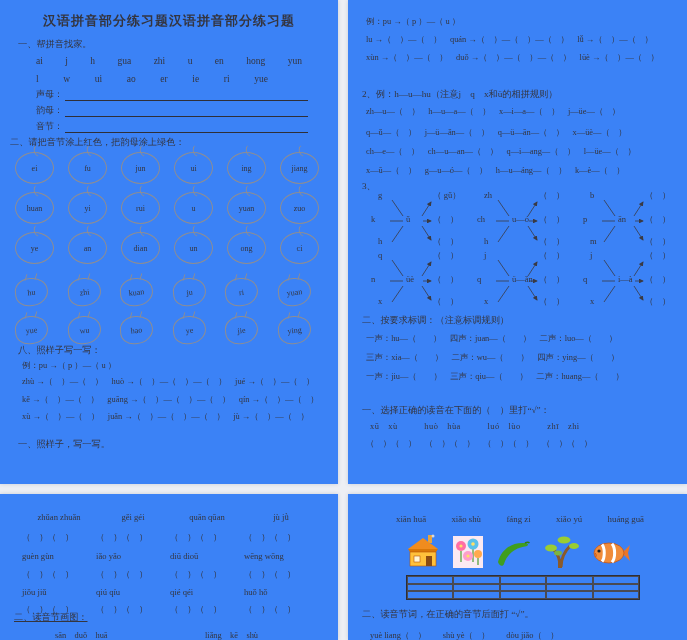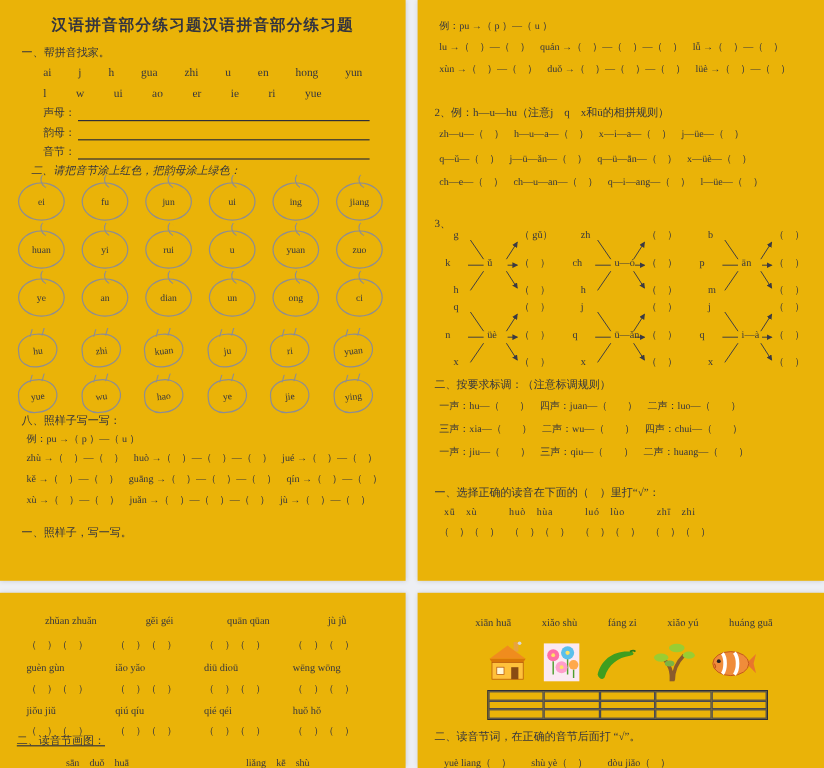--- a/index.html
+++ b/index.html
@@ -1,18 +1,18 @@
 <!DOCTYPE html>
 <html><head>
 <meta charset="utf-8">
 <style>
   html,body{margin:0;padding:0;}
   body{width:687px;height:640px;background:#edeff4;position:relative;overflow:hidden;
        font-family:"Liberation Serif","DejaVu Serif",serif;color:#34353f;}
-  .page{position:absolute;background:#eab308;box-shadow:0 0 4px rgba(40,50,80,.18);}
+  .page{position:absolute;background:#3b82f6;box-shadow:0 0 4px rgba(40,50,80,.18);}
   #p1{left:0;top:0;width:338px;height:484px;}
   #p2{left:348px;top:0;width:339px;height:484px;}
   #p3{left:0;top:494px;width:338px;height:146px;}
   #p4{left:348px;top:494px;width:339px;height:146px;}
   .abs{position:absolute;white-space:nowrap;}
   .title{width:100%;text-align:center;font-weight:bold;font-size:13px;letter-spacing:1px;}
   .h{font-size:9.2px;}
   .xline{font-size:8.4px;text-align:center;}
   .pyrow{position:absolute;display:flex;justify-content:space-between;font-size:9.5px;}
   .uline-row{position:absolute;left:36px;width:272px;display:flex;align-items:flex-end;font-size:9px;}
@@ -75,21 +75,21 @@
   </div>
   <div class="uline-row" style="top:120px;">
     <span>音节：</span>
     <span class="uline"></span>
   </div>
   <div class="uline-row" style="top:104px;">
     <span>韵母：</span>
     <span class="uline"></span>
   </div>
 
-  <div class="abs h" style="top:136px;left:26px;font-style:italic;">二、请把音节涂上红色，把韵母涂上绿色：</div>
+  <div class="abs h" style="top:136px;left:10px;">二、请把音节涂上红色，把韵母涂上绿色：</div>
 
   <div class="fruit-row" style="top:152px;">
     <div class="apple">
         <span class="ftext">ei</span>
       </div>
     <div class="apple">
         <span class="ftext">fu</span>
       </div>
     <div class="apple">
         <span class="ftext">jun</span>
@@ -197,20 +197,21 @@
 
 <div class="page" id="p2">
   <div class="abs xline" style="top:16px;left:18px;">例：pu →（ p ）—（ u ）</div>
   <div class="abs xline" style="top:34px;left:18px;">lu →（　）—（　）　quán →（　）—（　）—（　）　lǚ →（　）—（　）</div>
   <div class="abs xline" style="top:52px;left:18px;">xùn →（　）—（　）　duǒ →（　）—（　）—（　）　lüè →（　）—（　）</div>
 
   <div class="abs h" style="top:88px;left:14px;">2、例：h—u—hu（注意j　q　x和ü的相拼规则）</div>
   <div class="abs xline" style="top:106px;left:18px;">zh—u—（　）　h—u—a—（　）　x—i—a—（　）　j—üe—（　）</div>
   <div class="abs xline" style="top:127px;left:18px;">q—ǔ—（　）　j—ü—ǎn—（　）　q—ü—ān—（　）　x—üè—（　）</div>
   <div class="abs xline" style="top:146px;left:18px;">ch—e—（　）　ch—u—an—（　）　q—i—ang—（　）　l—üe—（　）</div>
+  <div class="abs xline" style="top:165px;left:18px;">x—ū—（　）　g—u—ó—（　）　h—u—áng—（　）　k—è—（　）</div>
 
   <div class="abs h" style="top:180px;left:14px;">3、</div>
 
   <div class="diag" style="left:22px;top:192px;">
       <svg class="d-svg" viewBox="0 0 104 58">
         <defs>
           <marker id="ah" markerWidth="6" markerHeight="6" refX="5" refY="3" orient="auto">
             <path d="M0,0L6,3L0,6Z" fill="#3a3a44"></path>
           </marker>
         </defs>
@@ -335,21 +336,21 @@
       <span class="d-t" style="left:1px;top:22px">q</span>
       <span class="d-t" style="left:8px;top:44px">x</span>
       <span class="d-t" style="left:36px;top:22px">i—à</span>
       <span class="d-t" style="left:63px;top:-2px">（　）</span>
       <span class="d-t" style="left:63px;top:22px">（　）</span>
       <span class="d-t" style="left:63px;top:44px">（　）</span>
     </div>
 
   <div class="abs h" style="top:314px;left:14px;">二、按要求标调：（注意标调规则）</div>
   <div class="abs xline" style="top:333px;left:18px;">一声：hu—（　　）　四声：juan—（　　）　二声：luo—（　　）</div>
-  <div class="abs xline" style="top:352px;left:18px;">三声：xia—（　　）　二声：wu—（　　）　四声：chui—（　　）</div>
+  <div class="abs xline" style="top:352px;left:18px;">三声：xia—（　　）　二声：wu—（　　）　四声：ying—（　　）</div>
   <div class="abs xline" style="top:371px;left:18px;">一声：jiu—（　　）　三声：qiu—（　　）　二声：huang—（　　）</div>
 
   <div class="abs h" style="top:404px;left:14px;">一、选择正确的读音在下面的（　）里打“√”：</div>
   <div class="abs xline" style="top:421px;left:22px;letter-spacing:.5px;">xū　xù　　　huò　hùa　　　luó　lùo　　　zhī　zhi</div>
   <div class="abs xline" style="top:438px;left:18px;">（　）（　）　（　）（　）　（　）（　）　（　）（　）</div>
 </div>
 
 <div class="page" id="p3">
   <div class="cols" style="top:18px;left:22px;text-align:center;">
     <span>zhǔan  zhuǎn</span>

